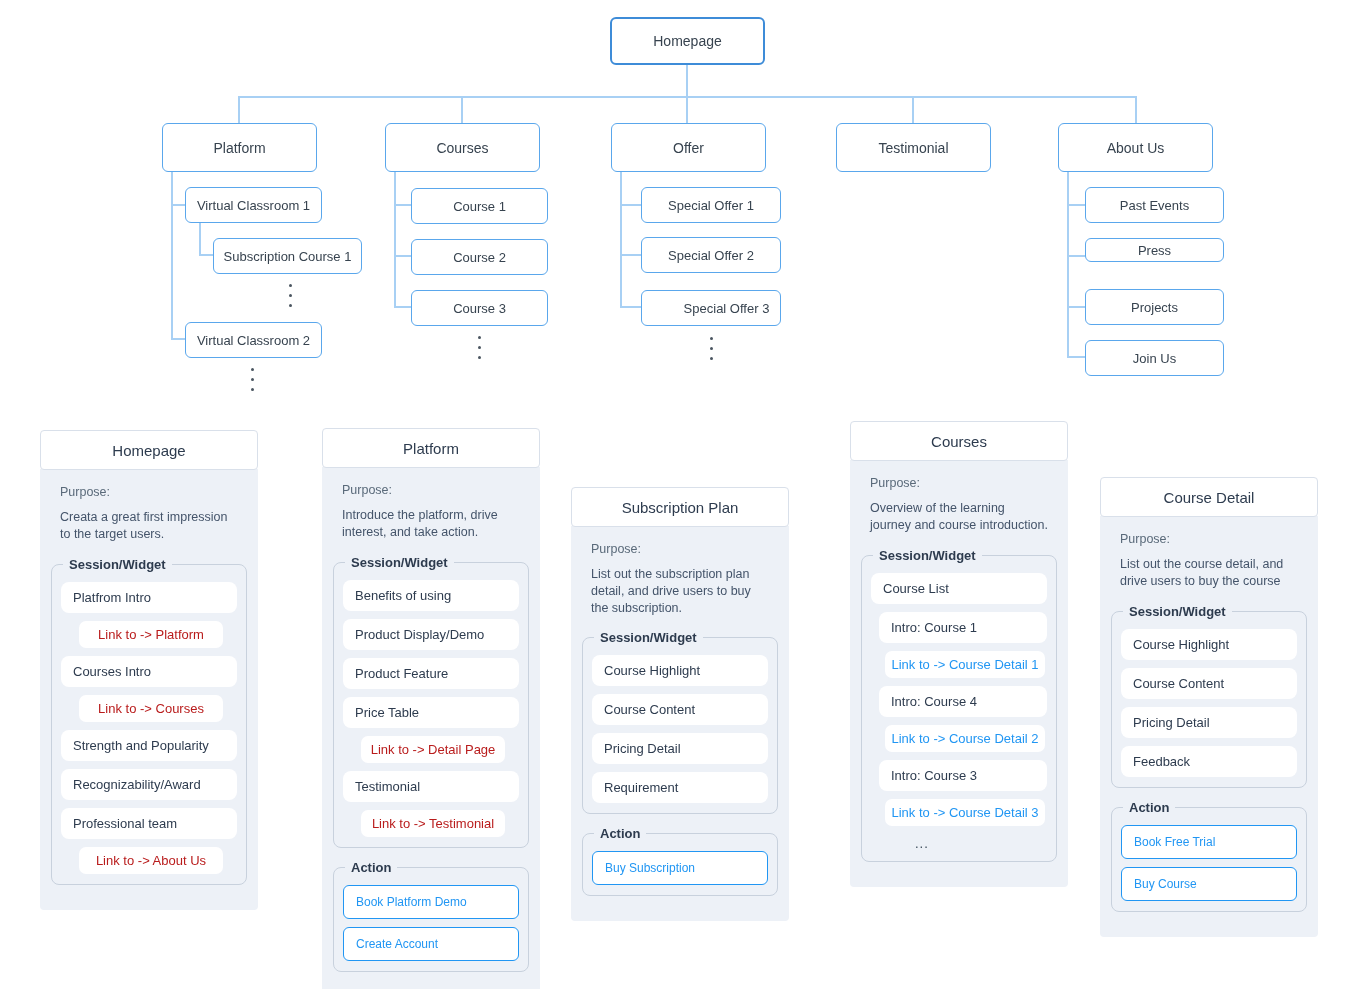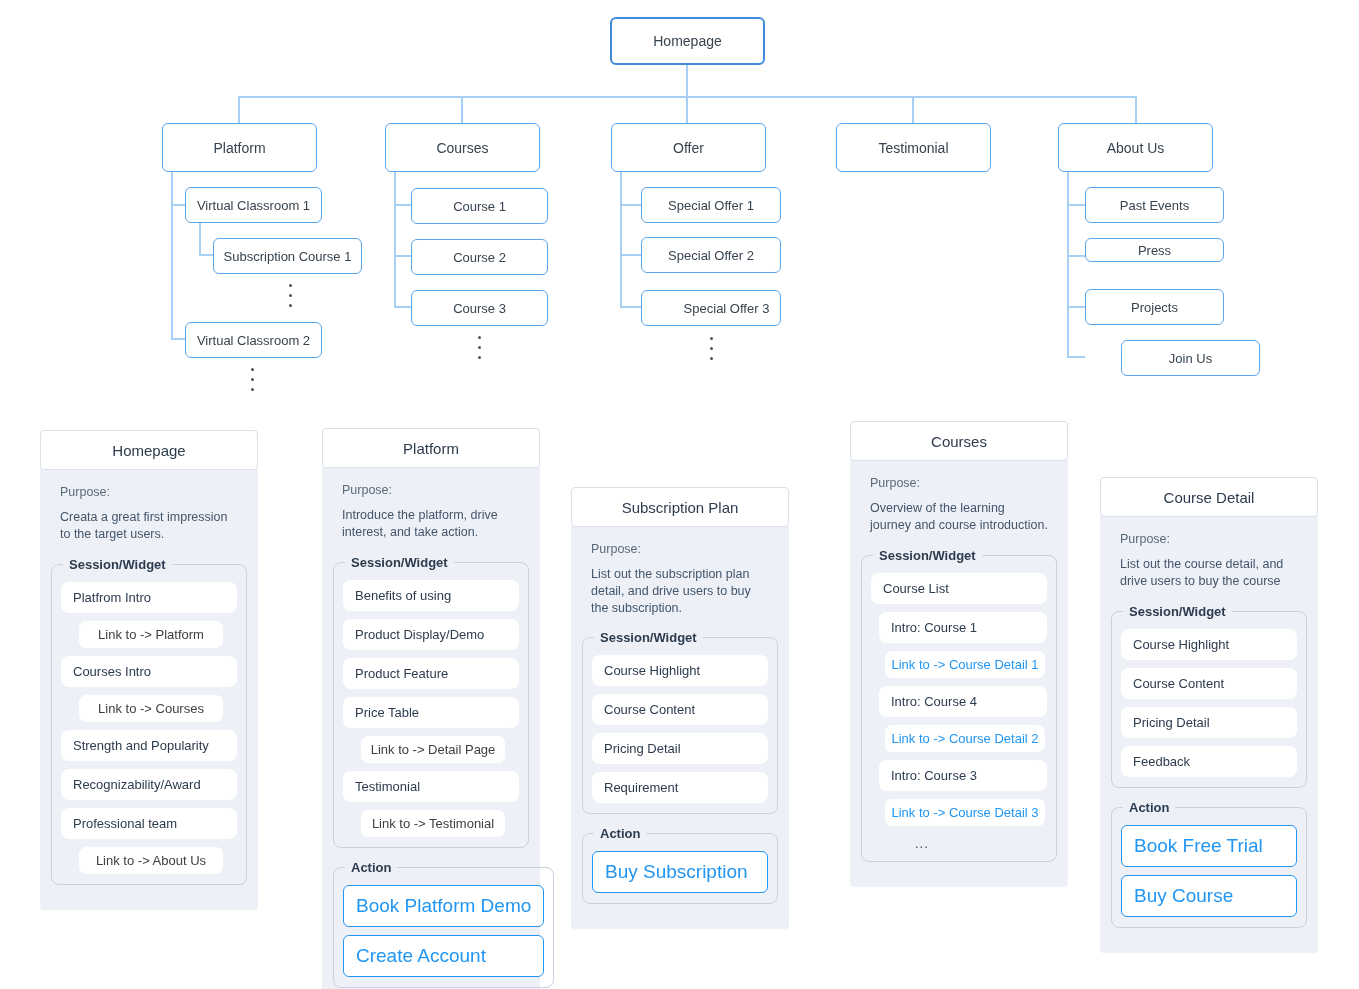--- a/index.html
+++ b/index.html
@@ -30,27 +30,27 @@
     padding:16px 11px 13px;box-sizing:border-box;
   }
   .purpose-label{font-size:12.5px;color:#5A6A7A;margin:0 9px 10px;}
   .purpose-text{font-size:12.5px;color:#44546A;line-height:1.34;margin:0 9px 14px;}
   .group{border:1px solid #C8D1DD;border-radius:8px;padding:2px 9px 10px;margin:0 0 12px;}
   .group legend{font-size:13px;font-weight:600;color:#2D3B4E;padding:0 6px;margin-left:2px;}
   .pill{
     background:#fff;border-radius:8px;padding:8px 12px;font-size:13px;
     color:#2D3B4E;margin-top:8px;box-sizing:border-box;white-space:nowrap;overflow:hidden;
   }
-  .pill.link{margin-left:18px;margin-right:14px;text-align:center;color:#404040;padding:6px 6px;border-radius:7px;}
+  .pill.link{margin-left:18px;margin-right:14px;text-align:center;color:#b91c1c;padding:6px 6px;border-radius:7px;}
   .pill.intro{margin-left:8px;}
   .pill.intro-link{margin-left:14px;margin-right:2px;text-align:center;color:#2196F3;padding:6px 6px;border-radius:7px;}
   .ellipsis-item{margin:10px 0 0 44px;color:#3A4A58;font-size:13px;letter-spacing:1px;}
   .action-btn{
     display:block;width:100%;background:#fff;border:1.5px solid #2196F3;border-radius:6px;
-    padding:9px 12px;color:#2196F3;font-size:19px;text-align:left;margin-top:8px;
+    padding:9px 12px;color:#2196F3;font-size:12px;text-align:left;margin-top:8px;
     font-family:inherit;cursor:pointer;box-sizing:border-box;white-space:nowrap;
   }
 </style>
 </head>
 <body>
 
 <div id="canvas">
 
   <div class="line" style="left:686px;top:65px;width:2px;height:32px;"></div>
   <div class="line" style="left:238px;top:96px;width:899px;height:2px;"></div>
@@ -154,21 +154,21 @@
 
   <div class="tbox lvl2" style="left:1085px;top:187px;width:139px;height:36px;">
     <span>Past Events</span>
   </div>
   <div class="tbox lvl2" style="left:1085px;top:238px;width:139px;height:24px;">
     <span>Press</span>
   </div>
   <div class="tbox lvl2" style="left:1085px;top:289px;width:139px;height:36px;">
     <span>Projects</span>
   </div>
-  <div class="tbox lvl2" style="left:1121px;top:340px;width:139px;height:36px;">
+  <div class="tbox lvl2" style="left:1085px;top:340px;width:139px;height:36px;">
     <span>Join Us</span>
   </div>
 
   <div class="card" style="left:40px;top:430px;">
     <div class="card-header">
       <span>Homepage</span>
     </div>
     <div class="card-body">
       <div class="purpose-label">Purpose:</div>
       <div class="purpose-text">Creata a great first impression to the target users.</div>

